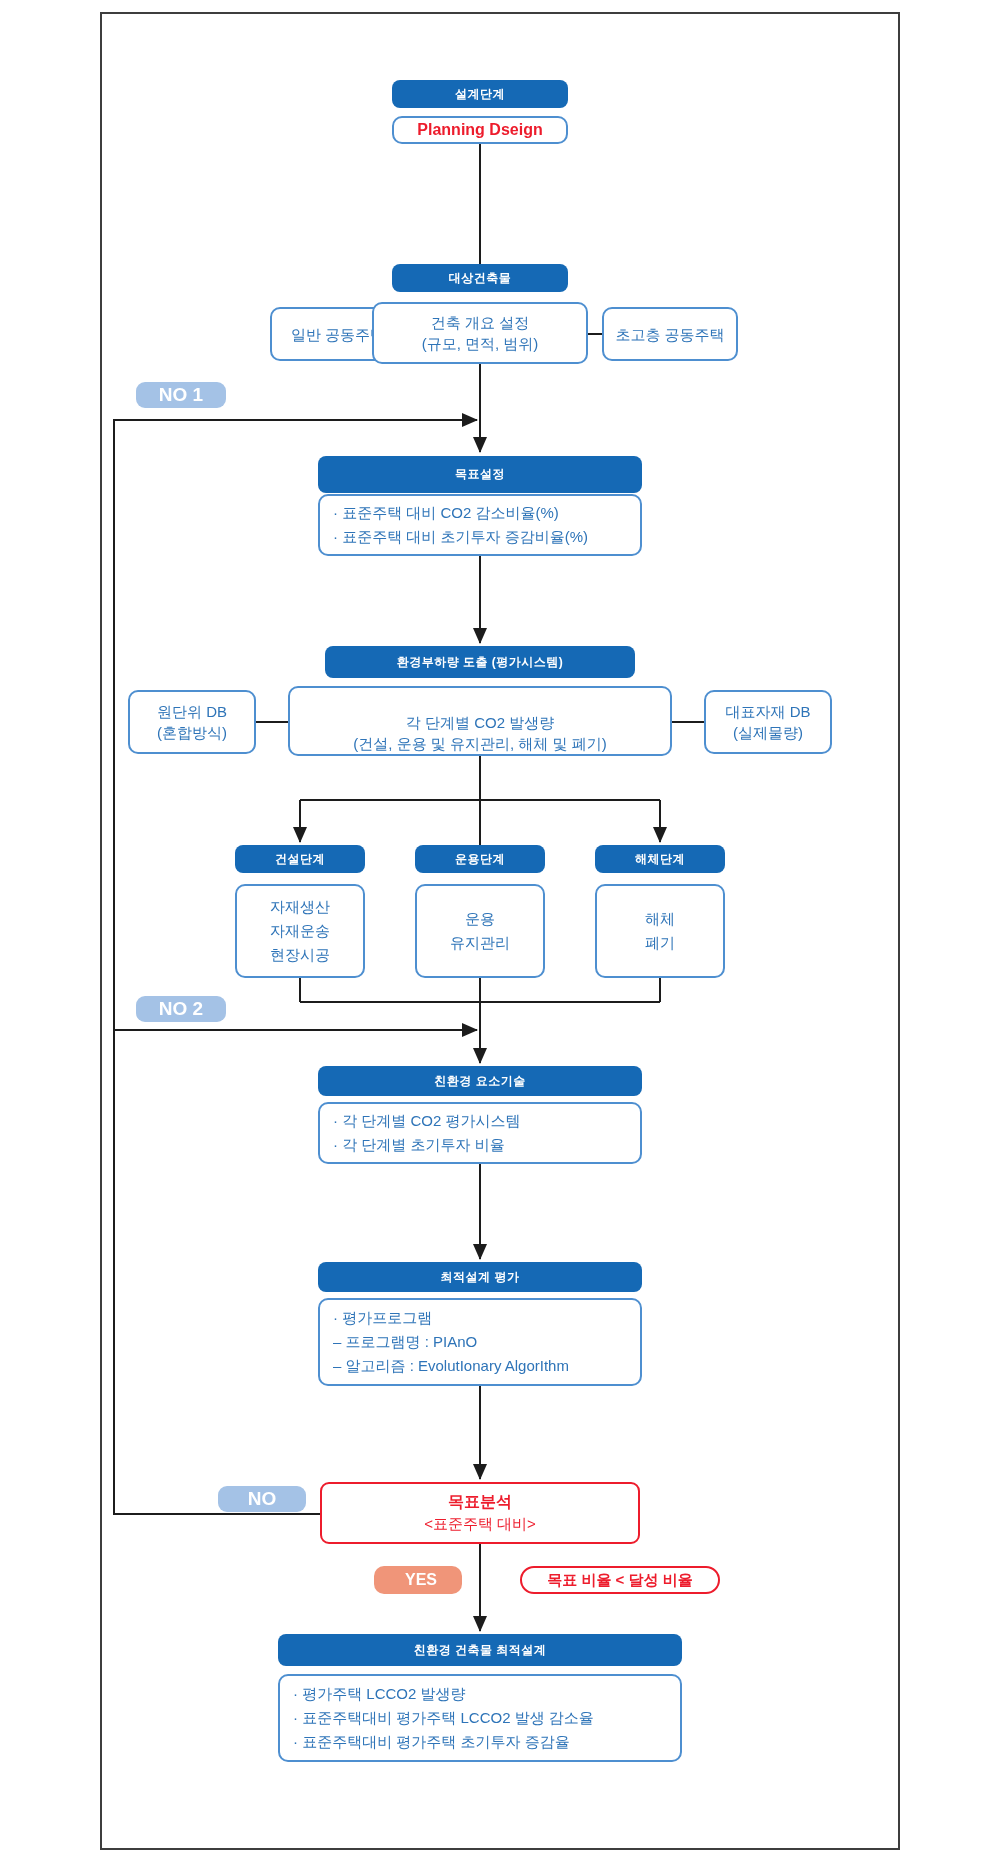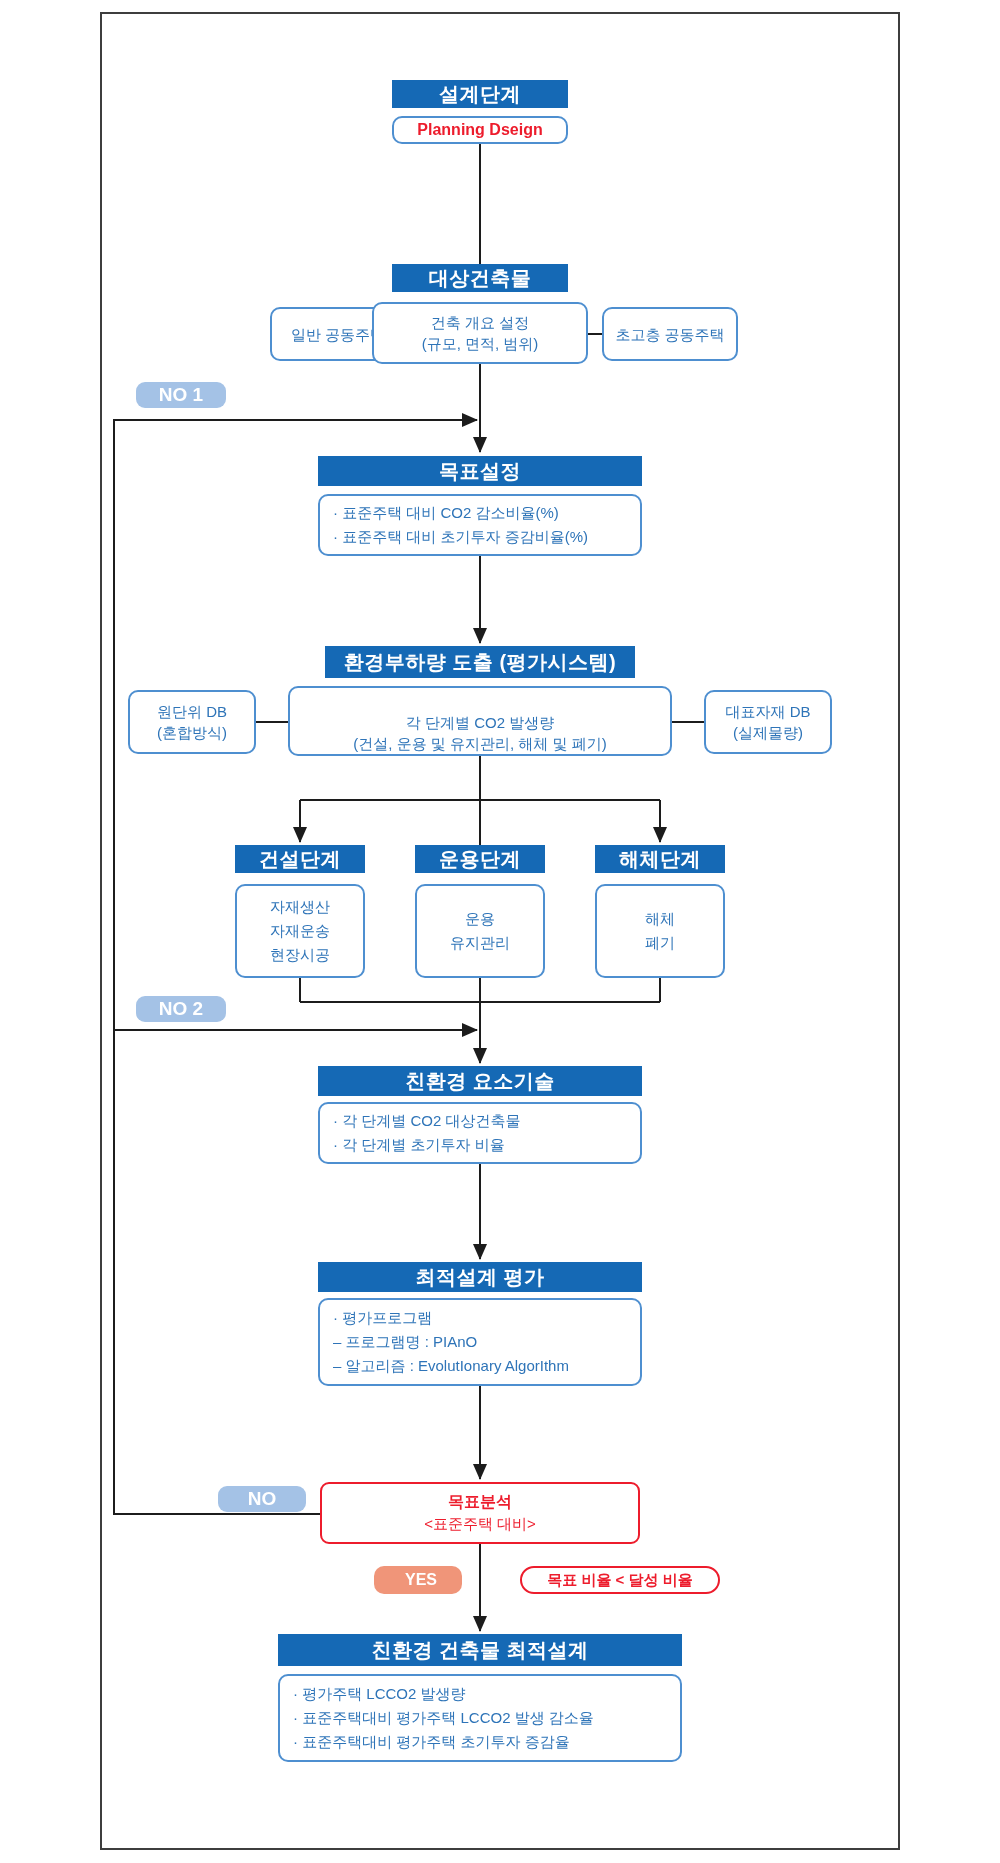--- a/index.html
+++ b/index.html
@@ -12,22 +12,22 @@
     position:absolute;left:100px;top:12px;width:800px;height:1838px;
     border:2px solid #3d3d3d;box-sizing:border-box;background:transparent;
   }
   svg.connectors{position:absolute;left:0;top:0;z-index:1;}
   svg.connectors line, svg.connectors polyline{
     stroke:var(--line-black,#1c1c1c);stroke-width:2;fill:none;
   }
   svg.connectors .arrowhead{fill:var(--line-black,#1c1c1c);}
   .node{position:absolute;box-sizing:border-box;z-index:2;display:flex;align-items:center;justify-content:center;text-align:center;}
   .hdr{
-    background:var(--header-blue,#1569b5);color:#fff;font-weight:bold;font-size:20px;
-    border-radius:0;letter-spacing:0.5px;
+    background:var(--header-blue,#1569b5);color:#fff;font-weight:bold;font-size:12px;
+    border-radius:8px;letter-spacing:0.5px;
   }
   .wbox{
     background:#fff;border:2px solid var(--box-border-blue,#4e8fd0);border-radius:10px;
     color:var(--text-blue,#2e74b8);font-size:15px;line-height:21px;flex-direction:column;
   }
   .wbox .ln{white-space:nowrap;}
   .bodybox{
     background:#fff;border:2px solid var(--box-border-blue,#4e8fd0);border-radius:10px;
     color:var(--text-blue,#2e74b8);font-size:15px;line-height:24px;
     flex-direction:column;align-items:flex-start;justify-content:center;
@@ -112,21 +112,21 @@
   <div class="node wbox" style="left:372px;top:302px;width:216px;height:62px;">
     <div class="ln">건축 개요 설정</div>
     <div class="ln">(규모, 면적, 범위)</div>
   </div>
   <div class="node wbox" style="left:602px;top:307px;width:136px;height:54px;">
     <div class="ln">초고층 공동주택</div>
   </div>
 
   <div class="node pill-blue" style="left:136px;top:382px;width:90px;height:26px;">NO 1</div>
 
-  <div class="node hdr" style="left:318px;top:456px;width:324px;height:30px;">목표설정</div>
+  <div class="node hdr" style="left:318px;top:456px;width:324px;height:37px;">목표설정</div>
   <div class="node bodybox" style="left:318px;top:494px;width:324px;height:62px;">
     <div class="ln">· 표준주택 대비 CO2 감소비율(%)</div>
     <div class="ln">· 표준주택 대비 초기투자 증감비율(%)</div>
   </div>
 
   <div class="node hdr" style="left:325px;top:646px;width:310px;height:32px;">환경부하량 도출 (평가시스템)</div>
   <div class="node wbox" style="left:128px;top:690px;width:128px;height:64px;">
     <div class="ln">원단위 DB</div>
     <div class="ln">(혼합방식)</div>
   </div>
@@ -154,21 +154,21 @@
   </div>
   <div class="node wbox" style="left:595px;top:884px;width:130px;height:94px;line-height:24px;">
     <div class="ln">해체</div>
     <div class="ln">폐기</div>
   </div>
 
   <div class="node pill-blue" style="left:136px;top:996px;width:90px;height:26px;text-align:center;">NO 2</div>
 
   <div class="node hdr" style="left:318px;top:1066px;width:324px;height:30px;">친환경 요소기술</div>
   <div class="node bodybox" style="left:318px;top:1102px;width:324px;height:62px;">
-    <div class="ln">· 각 단계별 CO2 대상건축물</div>
+    <div class="ln">· 각 단계별 CO2 평가시스템</div>
     <div class="ln">· 각 단계별 초기투자 비율</div>
   </div>
 
   <div class="node hdr" style="left:318px;top:1262px;width:324px;height:30px;">최적설계 평가</div>
   <div class="node bodybox" style="left:318px;top:1298px;width:324px;height:88px;">
     <div class="ln">· 평가프로그램</div>
     <div class="ln">– 프로그램명 : PIAnO</div>
     <div class="ln">– 알고리즘 : EvolutIonary AlgorIthm</div>
   </div>
 

